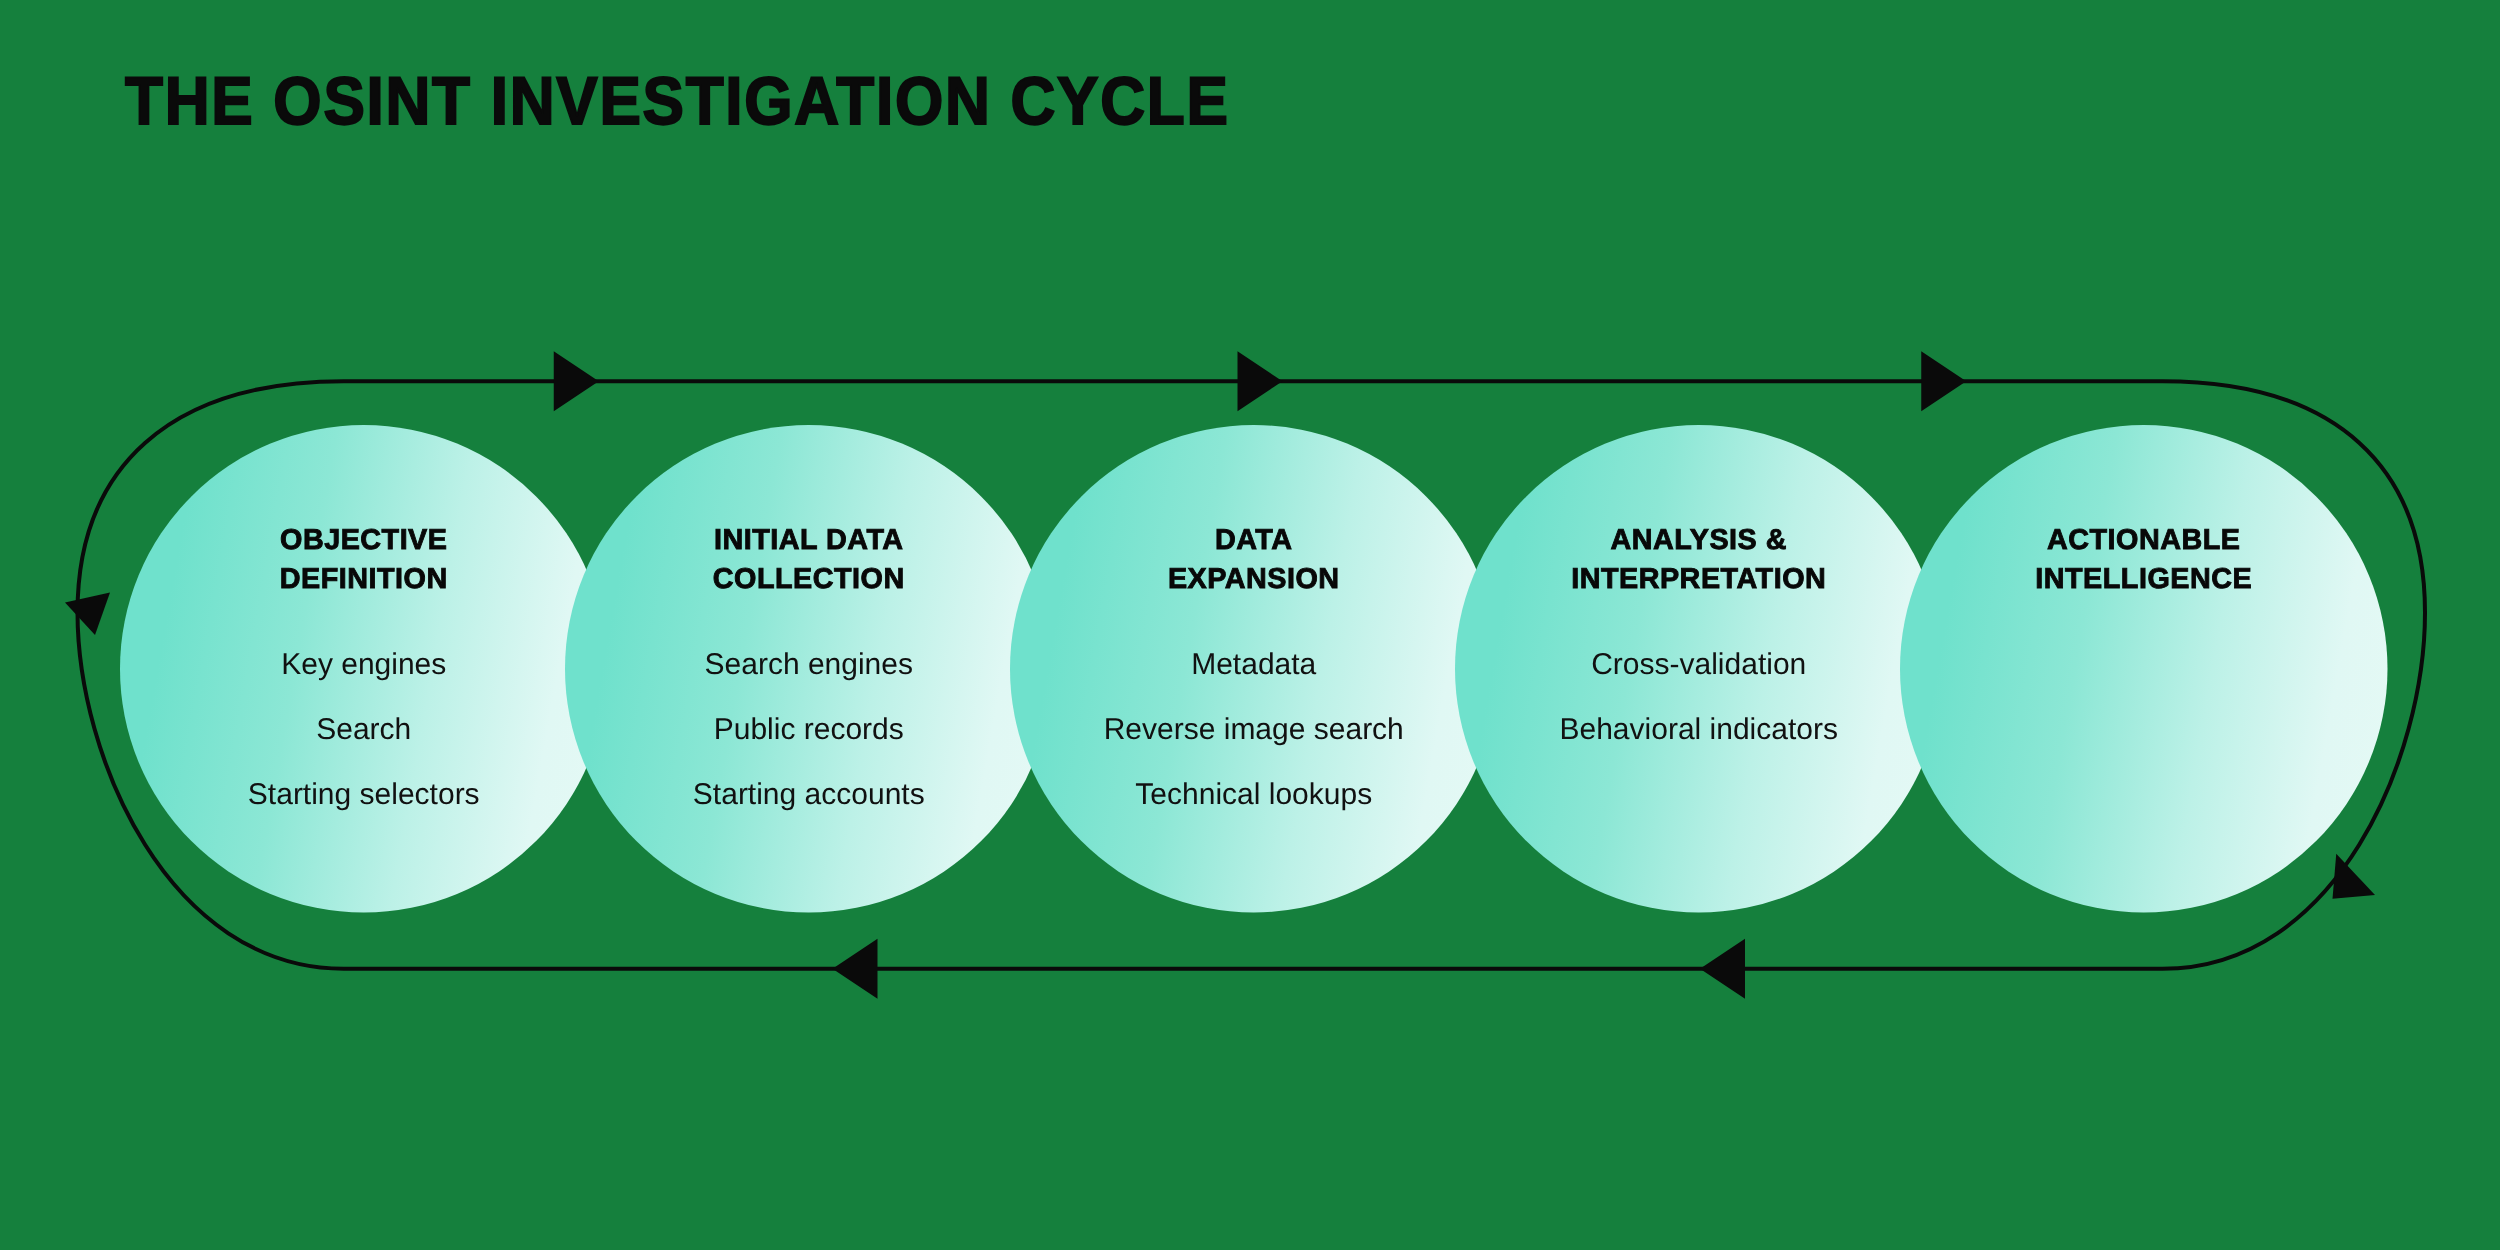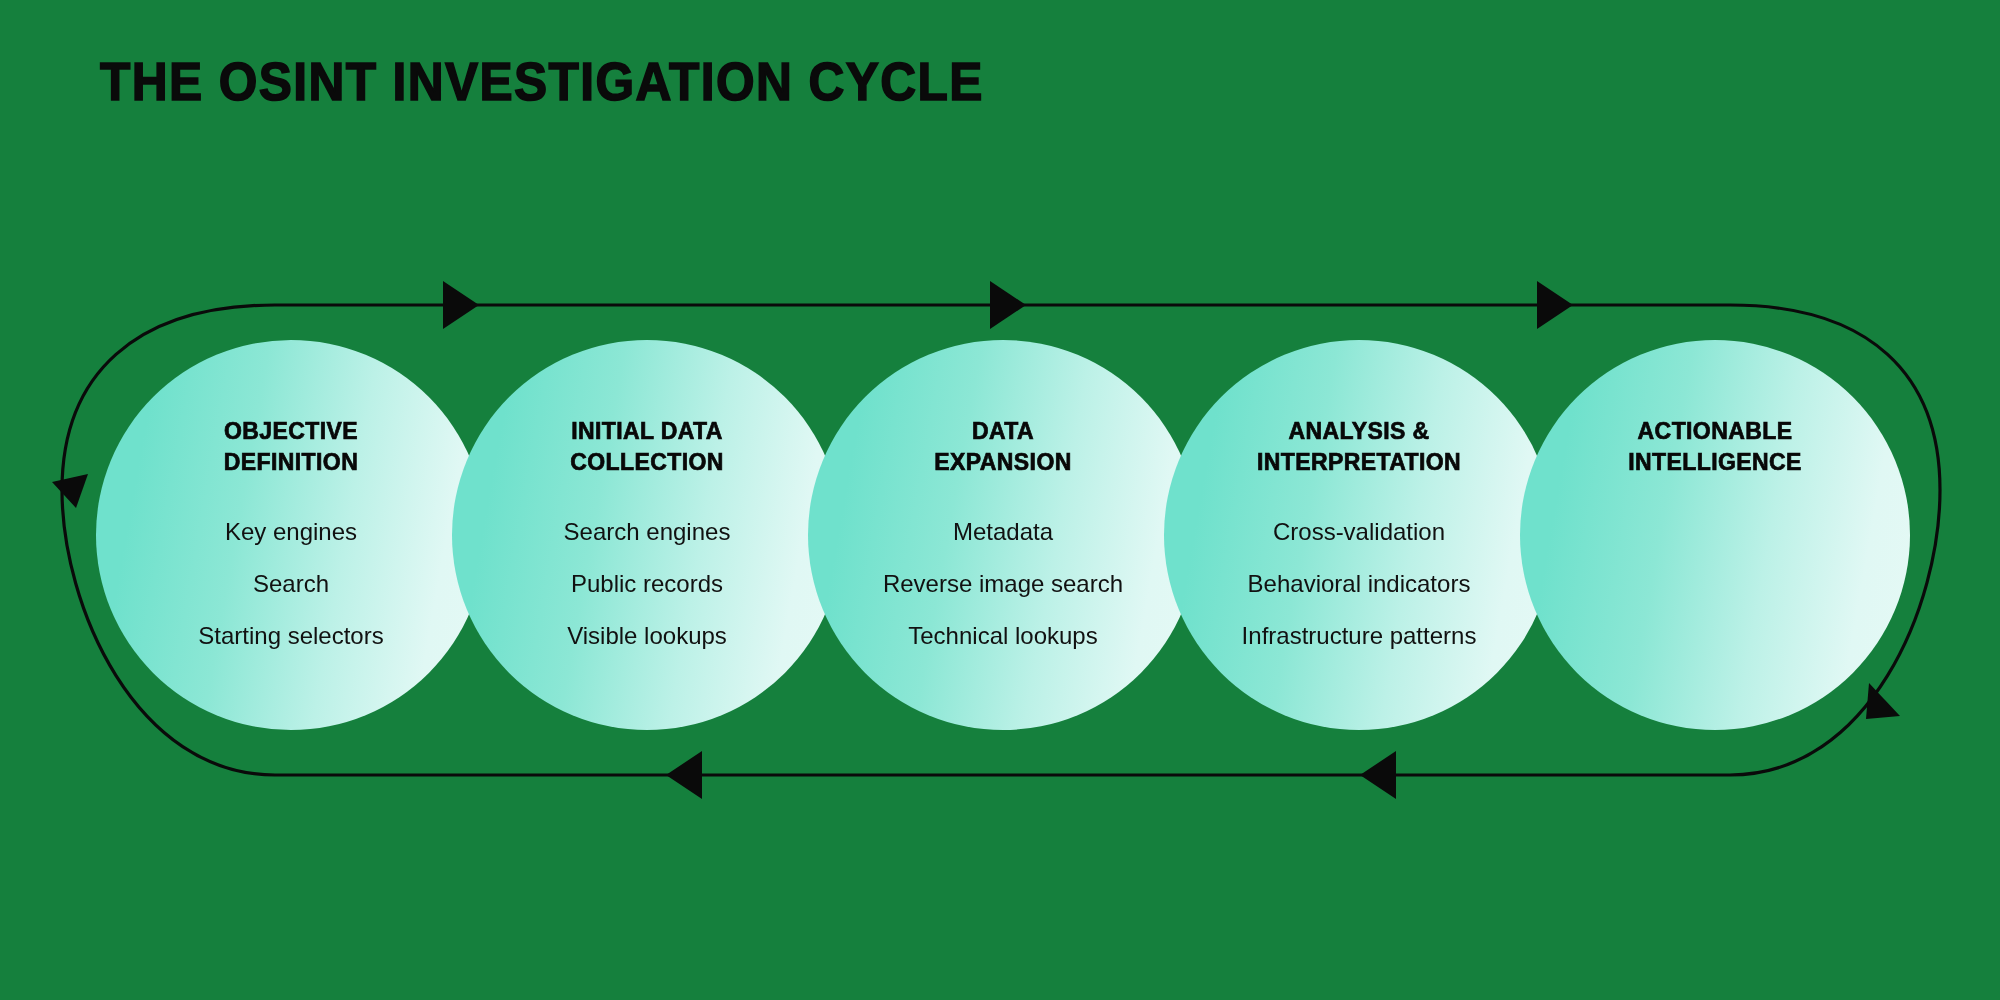--- a/index.html
+++ b/index.html
@@ -149,41 +149,40 @@
         <div class="stage-item">Starting selectors</div>
       </div>
     </div>
 
     <div class="stage stage-1">
       <div class="stage-title">INITIAL DATA
 COLLECTION</div>
       <div class="stage-list">
         <div class="stage-item">Search engines</div>
         <div class="stage-item">Public records</div>
-        <div class="stage-item">Visible lookups</div>
+        <div class="stage-item">Starting accounts</div>
       </div>
     </div>
 
     <div class="stage stage-2">
       <div class="stage-title">DATA
 EXPANSION</div>
       <div class="stage-list">
         <div class="stage-item">Metadata</div>
         <div class="stage-item">Reverse image search</div>
         <div class="stage-item">Technical lookups</div>
       </div>
     </div>
 
     <div class="stage stage-3">
       <div class="stage-title">ANALYSIS &amp;
 INTERPRETATION</div>
       <div class="stage-list">
         <div class="stage-item">Cross-validation</div>
         <div class="stage-item">Behavioral indicators</div>
-        <div class="stage-item">Infrastructure patterns</div>
       </div>
     </div>
 
     <div class="stage stage-4">
       <div class="stage-title">ACTIONABLE
 INTELLIGENCE</div>
     </div>
 
   </div>
 </div>

